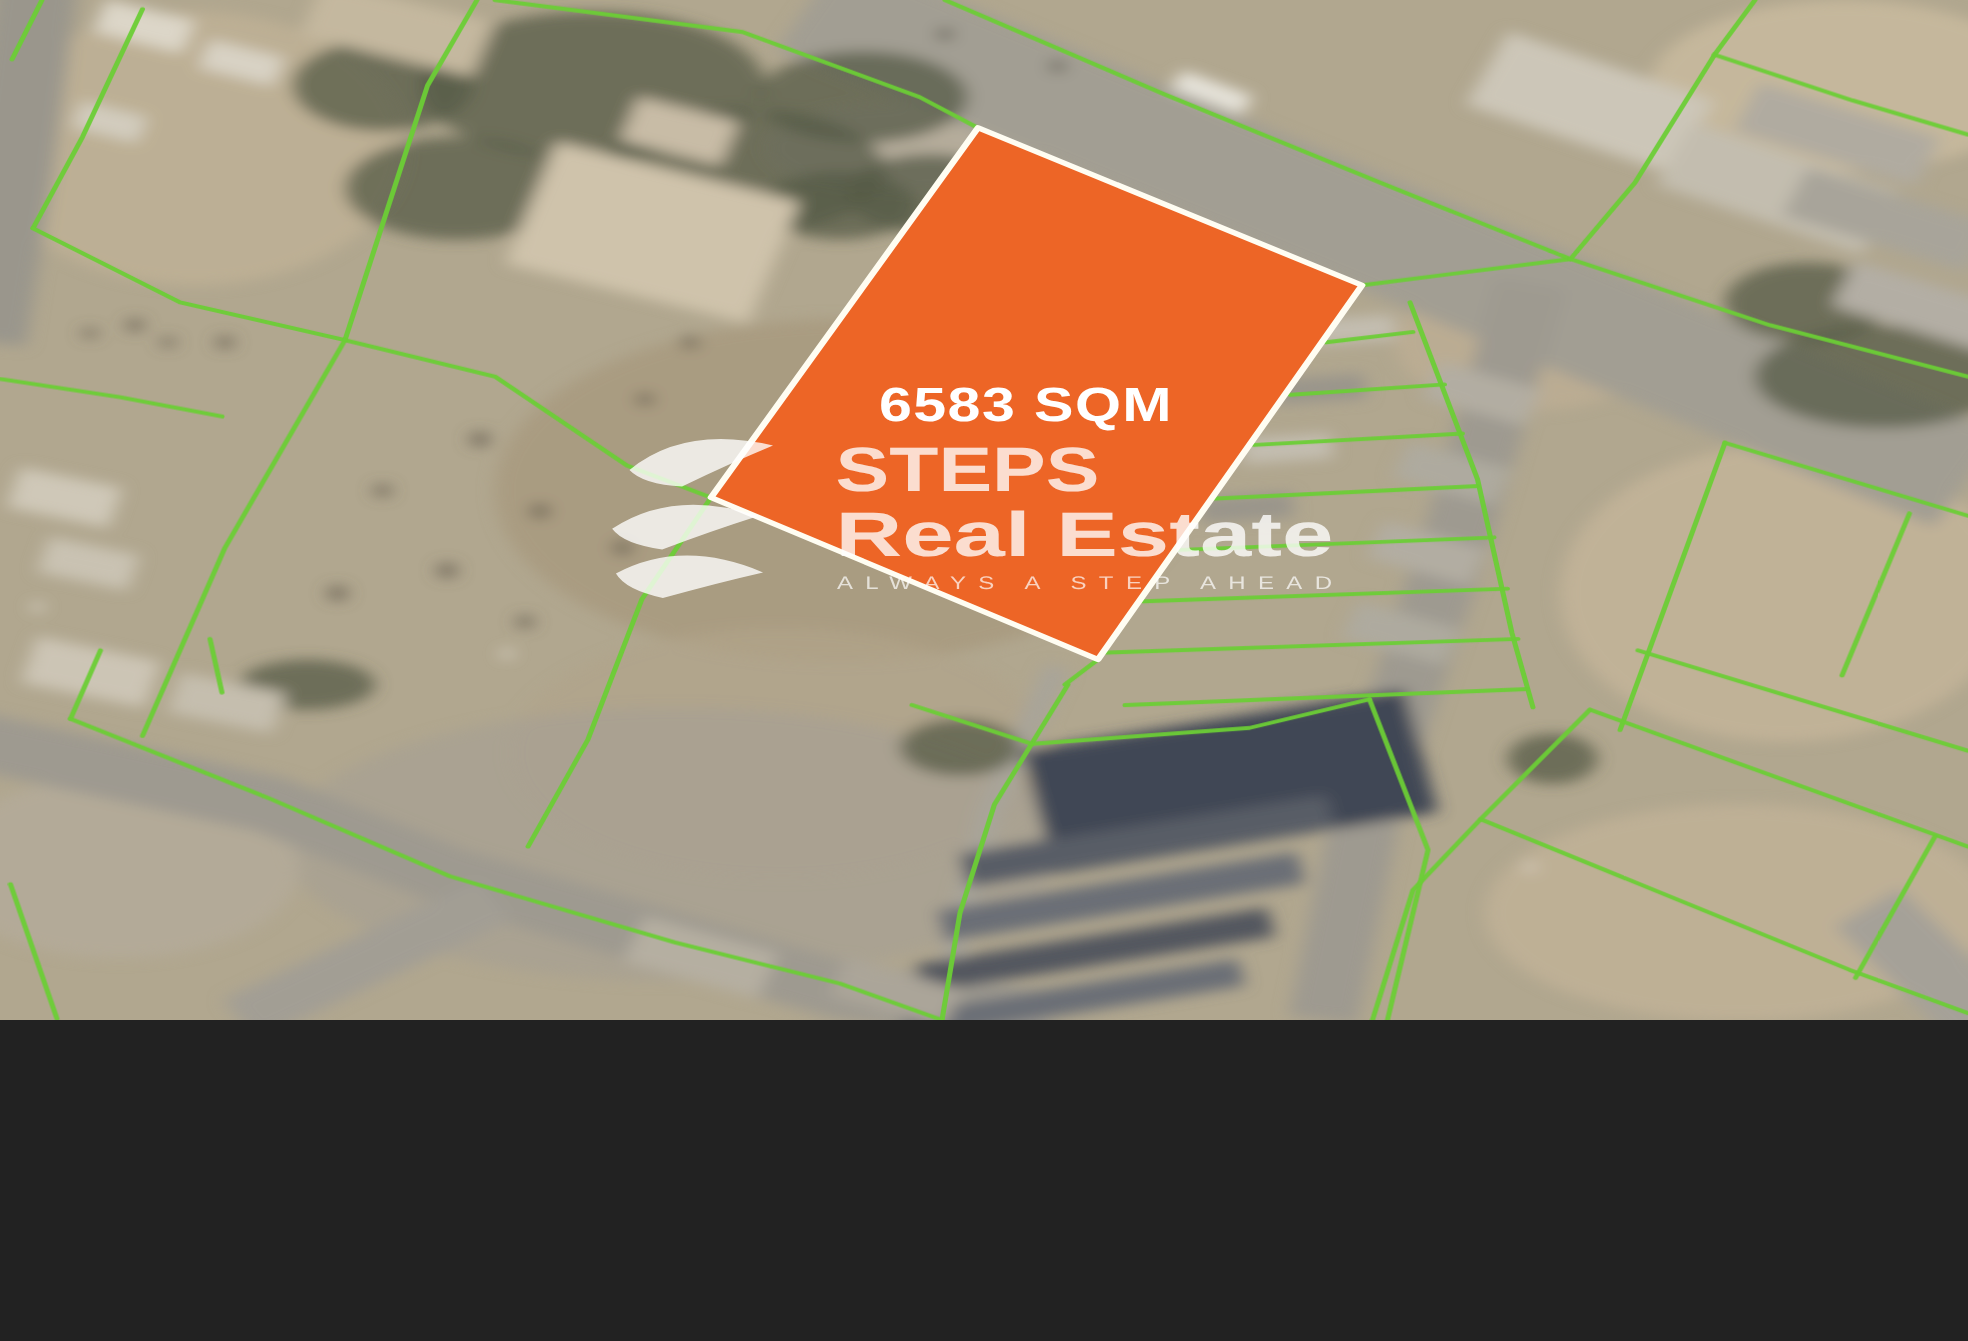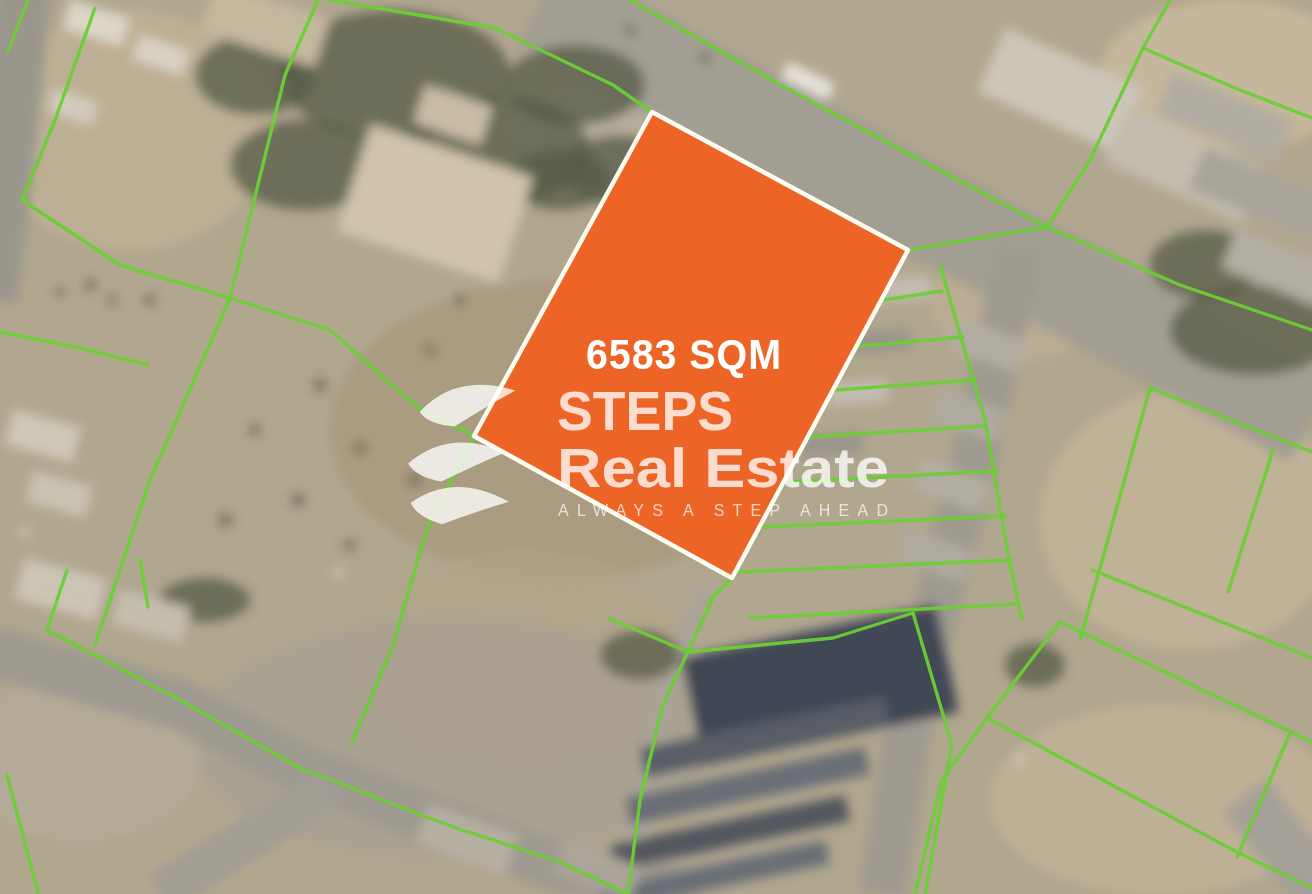--- a/index.html
+++ b/index.html
@@ -1,18 +1,18 @@
 <!DOCTYPE html>
 <html><head>
 <meta charset="utf-8">
 <style>
   html,body{margin:0;padding:0;background:#222;}
   .viewport{
     position:relative;
-    width:1312px;height:894px;
+    width:1312px;height:680px;
     overflow:hidden;
     background:#b1a78f;
     font-family:"Liberation Sans","DejaVu Sans",sans-serif;
   }
   svg{display:block;width:100%;height:100%;}
   text{font-family:"Liberation Sans","DejaVu Sans",sans-serif;}
   .area-label{font-weight:bold;fill:#ffffff;letter-spacing:1px;}
   .brand-word{font-weight:bold;fill:#ffffff;}
   .brand-tagline{fill:#ffffff;font-weight:normal;}
   .logo-swoosh{fill:#ffffff;}

